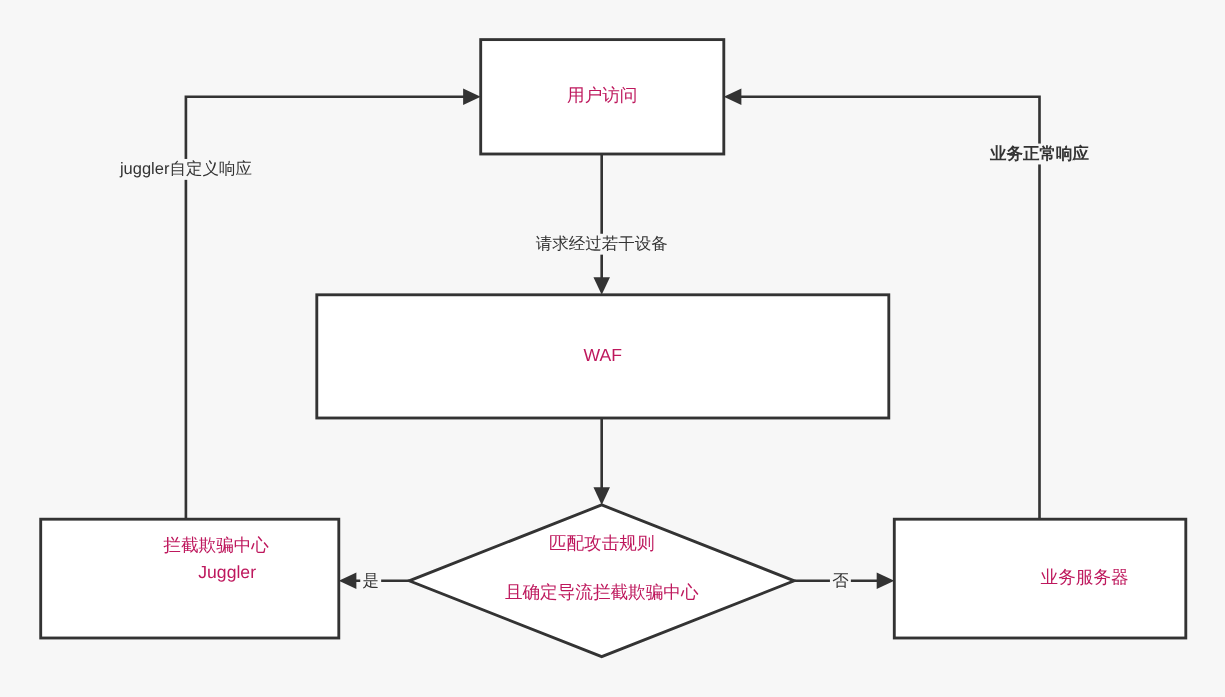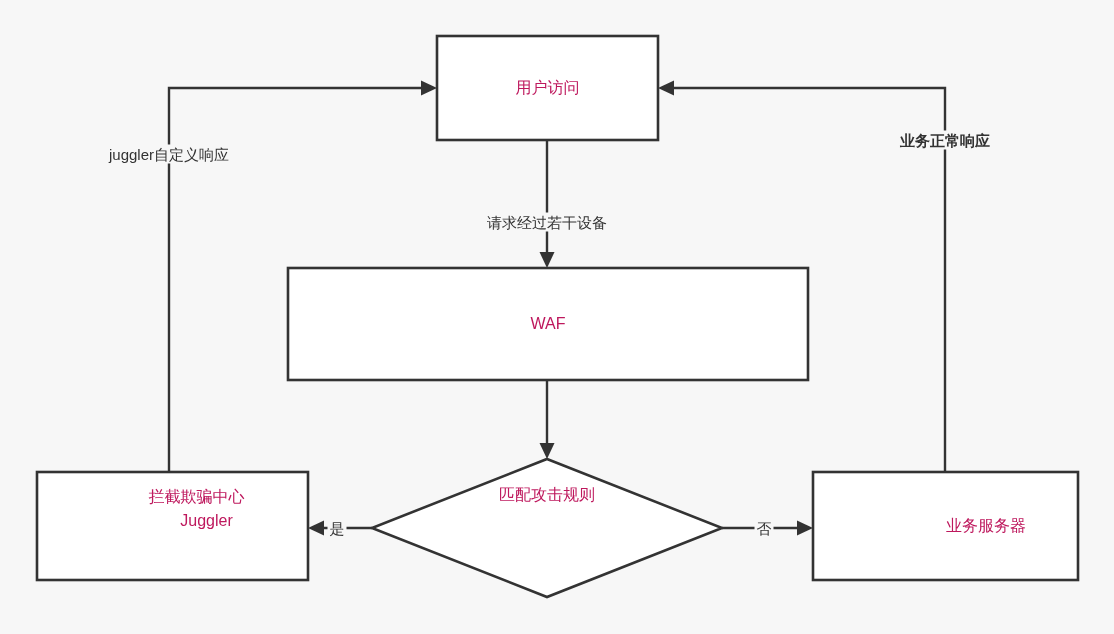--- a/index.html
+++ b/index.html
@@ -109,20 +109,21 @@
     <rect class="node-shape" x="37" y="472" width="271" height="108"></rect>
 
     <rect class="node-shape" x="813" y="472" width="265" height="108"></rect>
   </svg>
 
   <div class="node-label lbl-center" style="left:547.5px; top:88px;">用户访问</div>
 
   <div class="node-label lbl-center" style="left:548px; top:324px;">WAF</div>
 
   <div class="node-label lbl-center" style="left:547px; top:495px;">匹配攻击规则</div>
+  <div class="node-label lbl-center" style="left:547px; top:540px;">且确定导流拦截欺骗中心</div>
 
   <div class="node-label lbl-center" style="left:172.5px; top:497px;margin-left:24px;">拦截欺骗中心</div>
   <div class="node-label lbl-center" style="left:172.5px; top:521px;margin-left:34px;">Juggler</div>
 
   <div class="node-label lbl-center" style="left:986px; top:526px;">业务服务器</div>
 
   <div class="edge-label lbl-center" style="left:547px; top:222px;">请求经过若干设备</div>
 
   <div class="edge-label lbl-center" style="left:169px; top:154px;">juggler自定义响应</div>
 

